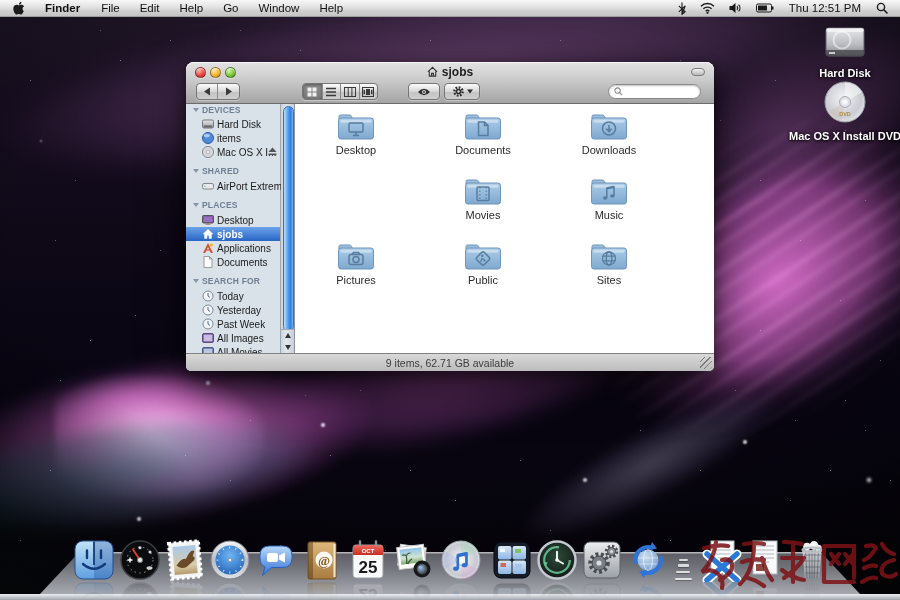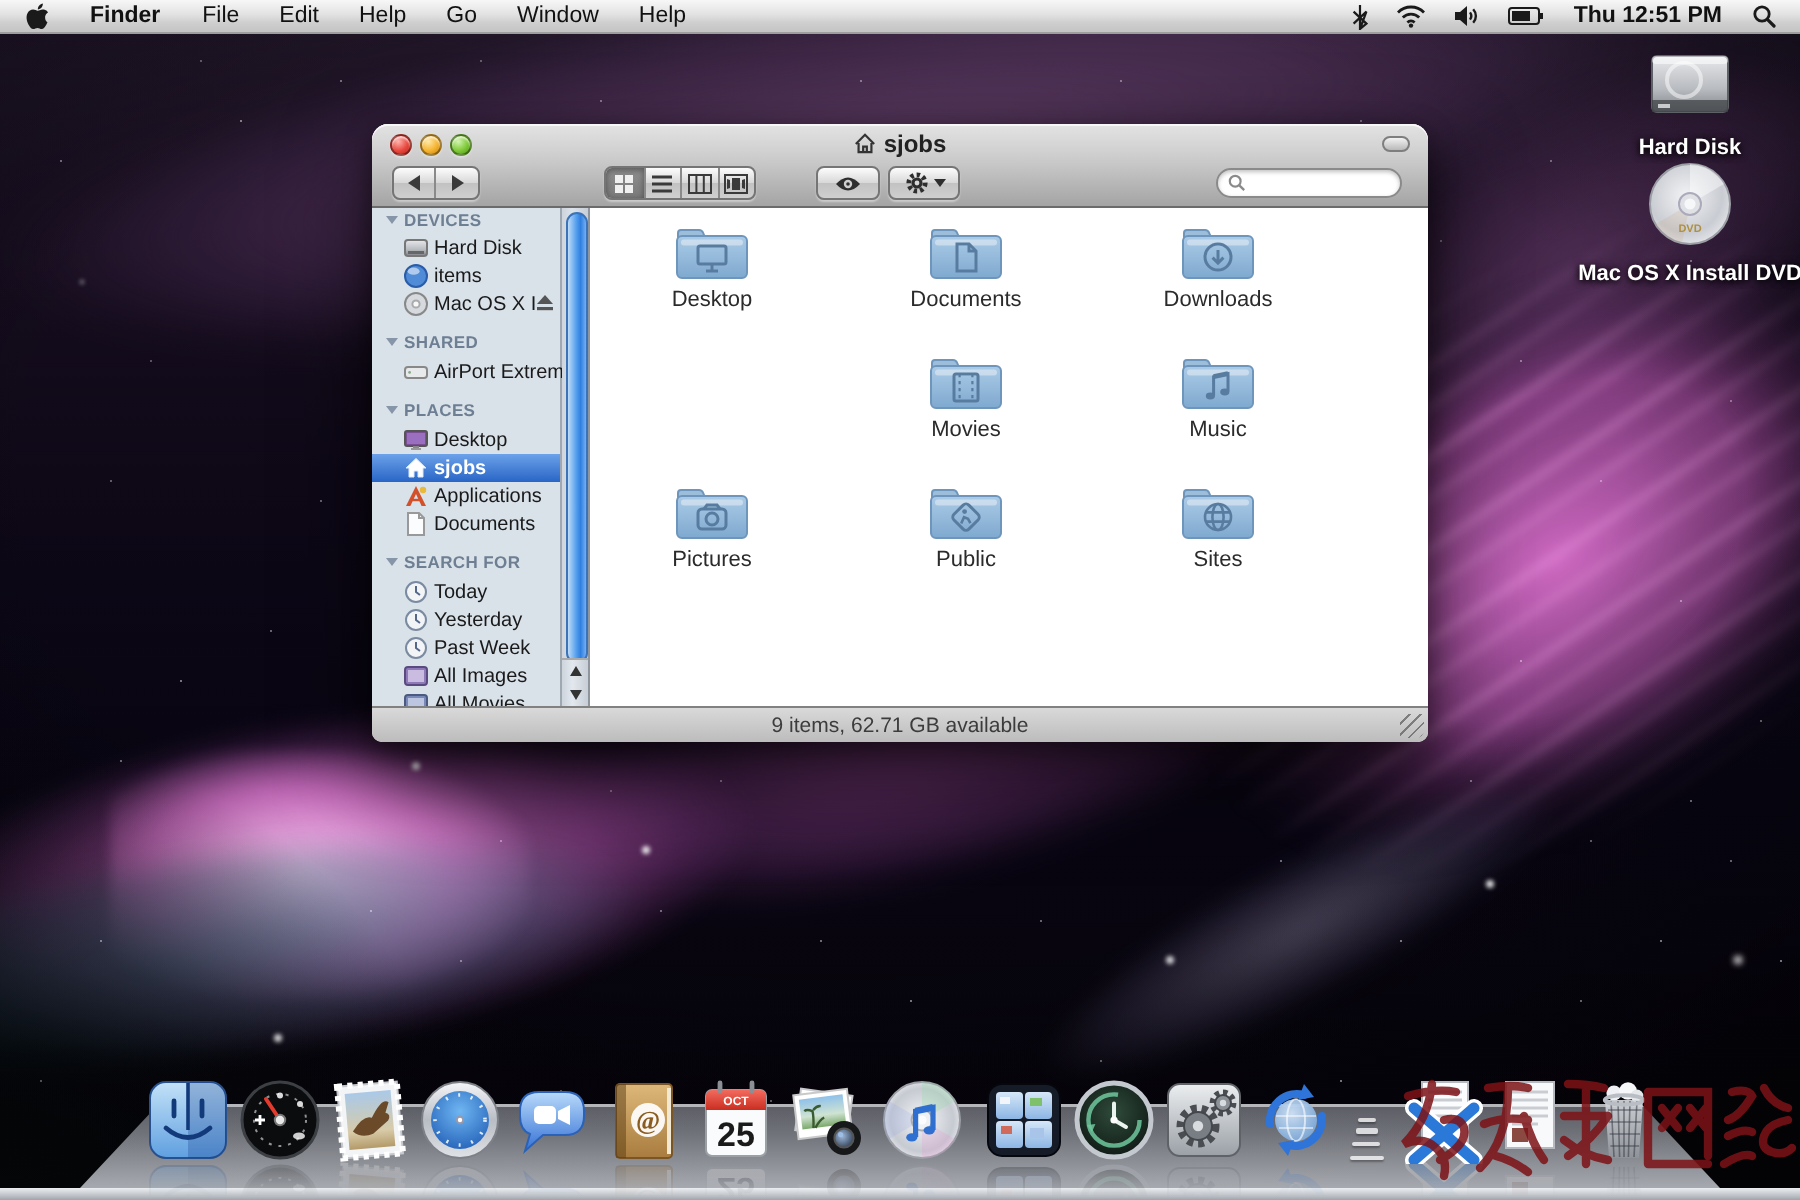--- a/index.html
+++ b/index.html
@@ -48,21 +48,21 @@
 
 
 .menubar { position:absolute; left:0; top:0; right:0; height:17px; z-index:50;
   background:linear-gradient(180deg,#f7f7f7 0%,#e2e2e2 45%,#cfcfcf 70%,#c4c4c4 100%);
   border-bottom:1px solid rgba(70,70,70,0.5);
   display:flex; align-items:flex-start; font-size:11.5px; color:#111; }
 .mb-left { display:flex; align-items:center; height:100%; }
 .mb-apple { padding:0 9px 0 12px; display:flex; align-items:center; height:100%; }
 .mb-item { padding:0 10px; height:100%; display:flex; align-items:center; }
 .mb-item.bold { font-weight:bold; padding:0 11px; }
-.mb-right { margin-left:auto; display:flex; align-items:center; height:100%;font-weight:bold; }
+.mb-right { margin-left:auto; display:flex; align-items:center; height:100%; }
 .mb-status { padding:0 7px; height:100%; display:flex; align-items:center; }
 .mb-clock { padding:0 8px; font-size:11.5px; }
 
 
 .window { position:absolute; left:186px; top:62px; width:528px; height:309px; z-index:20;
   border-radius:8px 8px 5px 5px;
   box-shadow:0 18px 45px rgba(0,0,0,0.65), 0 4px 14px rgba(0,0,0,0.45);
   background:#fff; }
 .chrome { position:absolute; left:0; top:0; right:0; height:42px; border-radius:8px 8px 0 0;
   background:linear-gradient(180deg,#e3e3e3 0%,#cdcdcd 40%,#b5b5b5 75%,#a4a4a4 100%);

